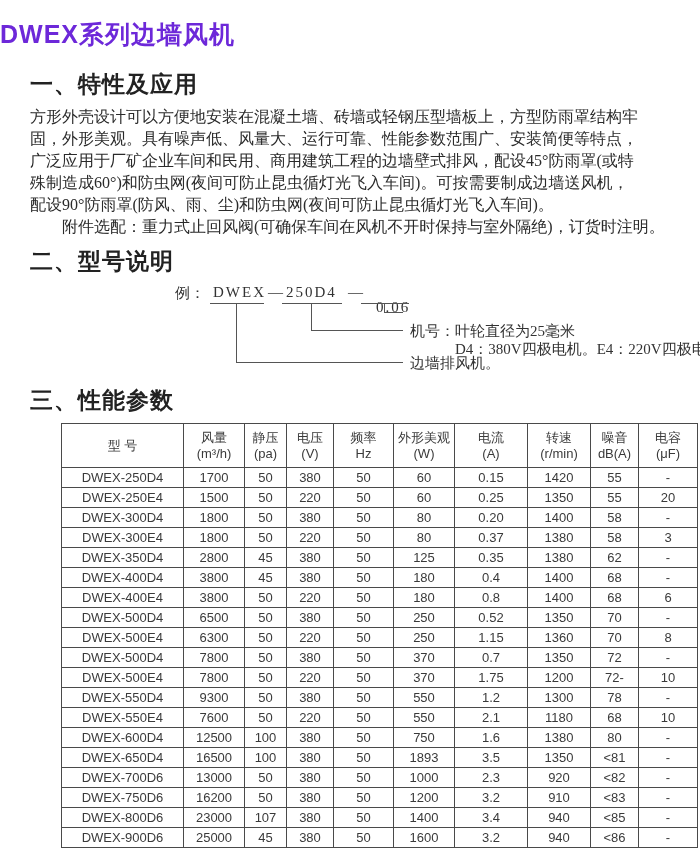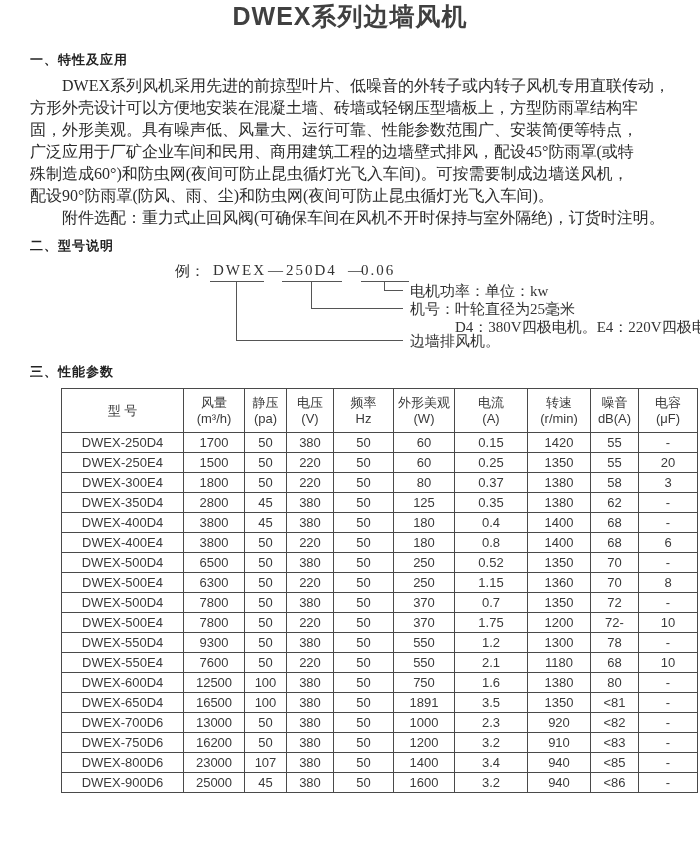--- a/index.html
+++ b/index.html
@@ -6,33 +6,33 @@
   html, body { background: #ffffff; }
   body {
     width: 700px; height: 868px;
     font-family: "Liberation Serif", serif;
     color: #2e2e2e;
     overflow: hidden;
   }
   .page { position: relative; width: 700px; height: 868px; background: #fff; }
 
   .doc-title {
-    text-align: center;
+    text-align: left;
     font-family: "Liberation Sans", sans-serif;
     font-weight: bold;
     font-size: 25px;
-    color: #404040;
-    padding-top: 0;
+    color: #6d28d9;
+    padding-top: 18px;
     letter-spacing: 1px;
   }
 
   .sec-heading {
     font-family: "Liberation Sans", sans-serif;
     font-weight: bold;
-    font-size: 13px;
+    font-size: 23px;
     color: #222;
     margin-left: 30px;
     letter-spacing: 1px;
   }
   .h-features { margin-top: 18px; }
   .h-model { margin-top: 8px; }
   .h-perf { margin-top: 10px; }
 
   .para {
     margin: 6px 8px 0 30px;
@@ -51,21 +51,21 @@
     margin-top: 4px;
     font-size: 15px;
     color: #333;
   }
   .diagram .ex    { position: absolute; left: 175px; top: 3px; }
   .diagram .code  { position: absolute; top: 3px; letter-spacing: 2px; font-family: "Liberation Serif", serif; }
   .code-series { left: 213px; }
   .dash1 { position: absolute; left: 268px; top: 3px; }
   .code-size { left: 286px; }
   .dash2 { position: absolute; left: 348px; top: 3px; }
-  .code-power { left: 361px; }
+  .code-power { left: 376px; margin-top: 15px; }
 
   .uline { position: absolute; top: 22px; border-top: 1.5px solid #555; height: 0; }
   .u-series { left: 210px; width: 54px; }
   .u-size  { left: 282px; width: 60px; }
   .u-power { left: 361px; width: 48px; }
 
   .stem { position: absolute; width: 0; border-left: 1.5px solid #555; }
   .stem-power { left: 384px; top: 22px; height: 9px; }
   .stem-size  { left: 311px; top: 22px; height: 27px; }
   .stem-series{ left: 236px; top: 22px; height: 59px; }
@@ -121,21 +121,20 @@
 </head>
 <body>
 
 <div class="page">
 
   <div class="doc-title">DWEX系列边墙风机</div>
 
   <div class="sec-heading h-features">一、特性及应用</div>
 
   <div class="para">
-    <div class="pline indent">DWEX系列风机采用先进的前掠型叶片、低噪音的外转子或内转子风机专用直联传动，</div>
     <div class="pline">方形外壳设计可以方便地安装在混凝土墙、砖墙或轻钢压型墙板上，方型防雨罩结构牢</div>
     <div class="pline">固，外形美观。具有噪声低、风量大、运行可靠、性能参数范围广、安装简便等特点，</div>
     <div class="pline">广泛应用于厂矿企业车间和民用、商用建筑工程的边墙壁式排风，配设45°防雨罩(或特</div>
     <div class="pline">殊制造成60°)和防虫网(夜间可防止昆虫循灯光飞入车间)。可按需要制成边墙送风机，</div>
     <div class="pline">配设90°防雨罩(防风、雨、尘)和防虫网(夜间可防止昆虫循灯光飞入车间)。</div>
     <div class="pline indent">附件选配：重力式止回风阀(可确保车间在风机不开时保持与室外隔绝)，订货时注明。</div>
   </div>
 
   <div class="sec-heading h-model">二、型号说明</div>
 
@@ -150,21 +149,20 @@
     <div class="uline u-series"></div>
     <div class="uline u-size"></div>
     <div class="uline u-power"></div>
     <div class="stem stem-series"></div>
     <div class="stem stem-size"></div>
     <div class="stem stem-power"></div>
     <div class="conn conn-series"></div>
     <div class="conn conn-size"></div>
     <div class="conn conn-power"></div>
 
-    <div class="lbl lbl-power">电机功率：单位：kw</div>
     <div class="lbl lbl-size">机号：叶轮直径为25毫米</div>
     <div class="lbl lbl-motor">D4：380V四极电机。E4：220V四极电机</div>
     <div class="lbl lbl-fan">边墙排风机。</div>
   </div>
 
   <div class="sec-heading h-perf">三、性能参数</div>
 
   <table class="perf">
     <thead>
       <tr>
@@ -228,20 +226,32 @@
           <td>50</td>
           <td>220</td>
           <td>50</td>
           <td>60</td>
           <td>0.25</td>
           <td>1350</td>
           <td>55</td>
           <td>20</td>
         </tr>
         <tr>
+          <td>DWEX-300D4</td>
+          <td>1800</td>
+          <td>50</td>
+          <td>380</td>
+          <td>50</td>
+          <td>80</td>
+          <td>0.20</td>
+          <td>1400</td>
+          <td>58</td>
+          <td>-</td>
+        </tr>
+        <tr>
           <td>DWEX-300E4</td>
           <td>1800</td>
           <td>50</td>
           <td>220</td>
           <td>50</td>
           <td>80</td>
           <td>0.37</td>
           <td>1380</td>
           <td>58</td>
           <td>3</td>
@@ -365,21 +375,21 @@
           <td>1380</td>
           <td>80</td>
           <td>-</td>
         </tr>
         <tr>
           <td>DWEX-650D4</td>
           <td>16500</td>
           <td>100</td>
           <td>380</td>
           <td>50</td>
-          <td>1891</td>
+          <td>1893</td>
           <td>3.5</td>
           <td>1350</td>
           <td>&lt;81</td>
           <td>-</td>
         </tr>
         <tr>
           <td>DWEX-700D6</td>
           <td>13000</td>
           <td>50</td>
           <td>380</td>

